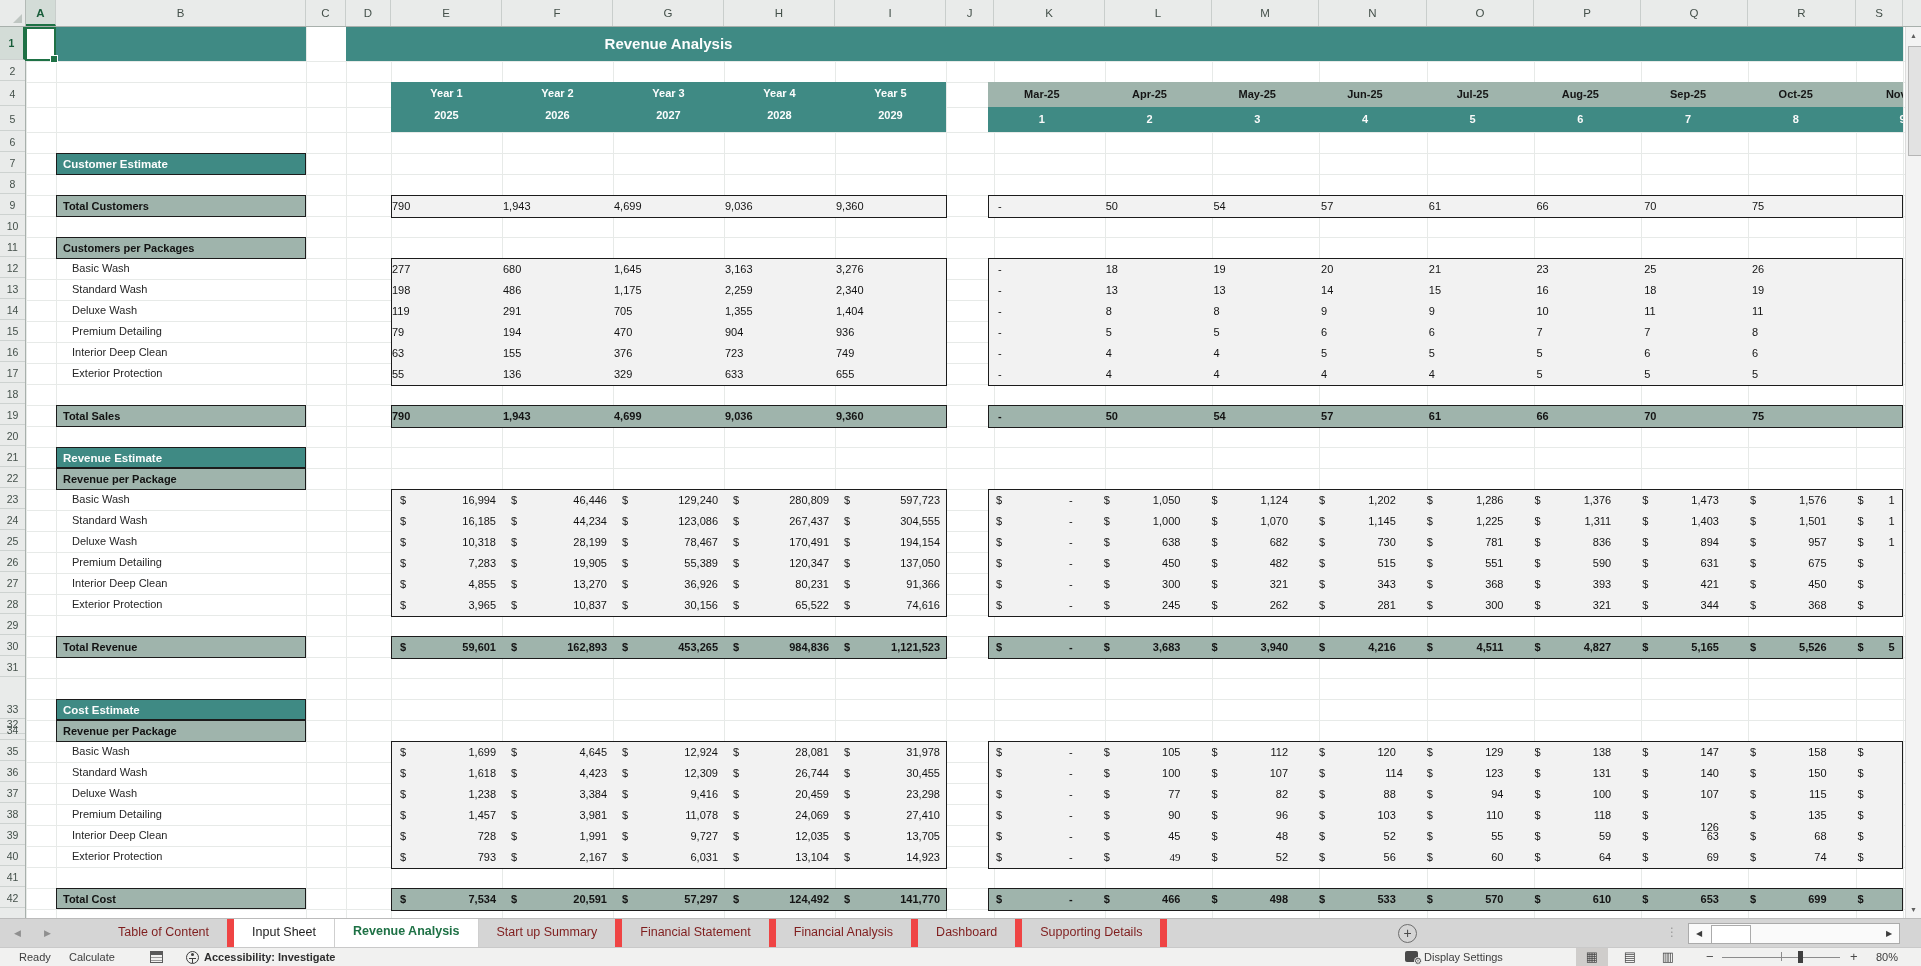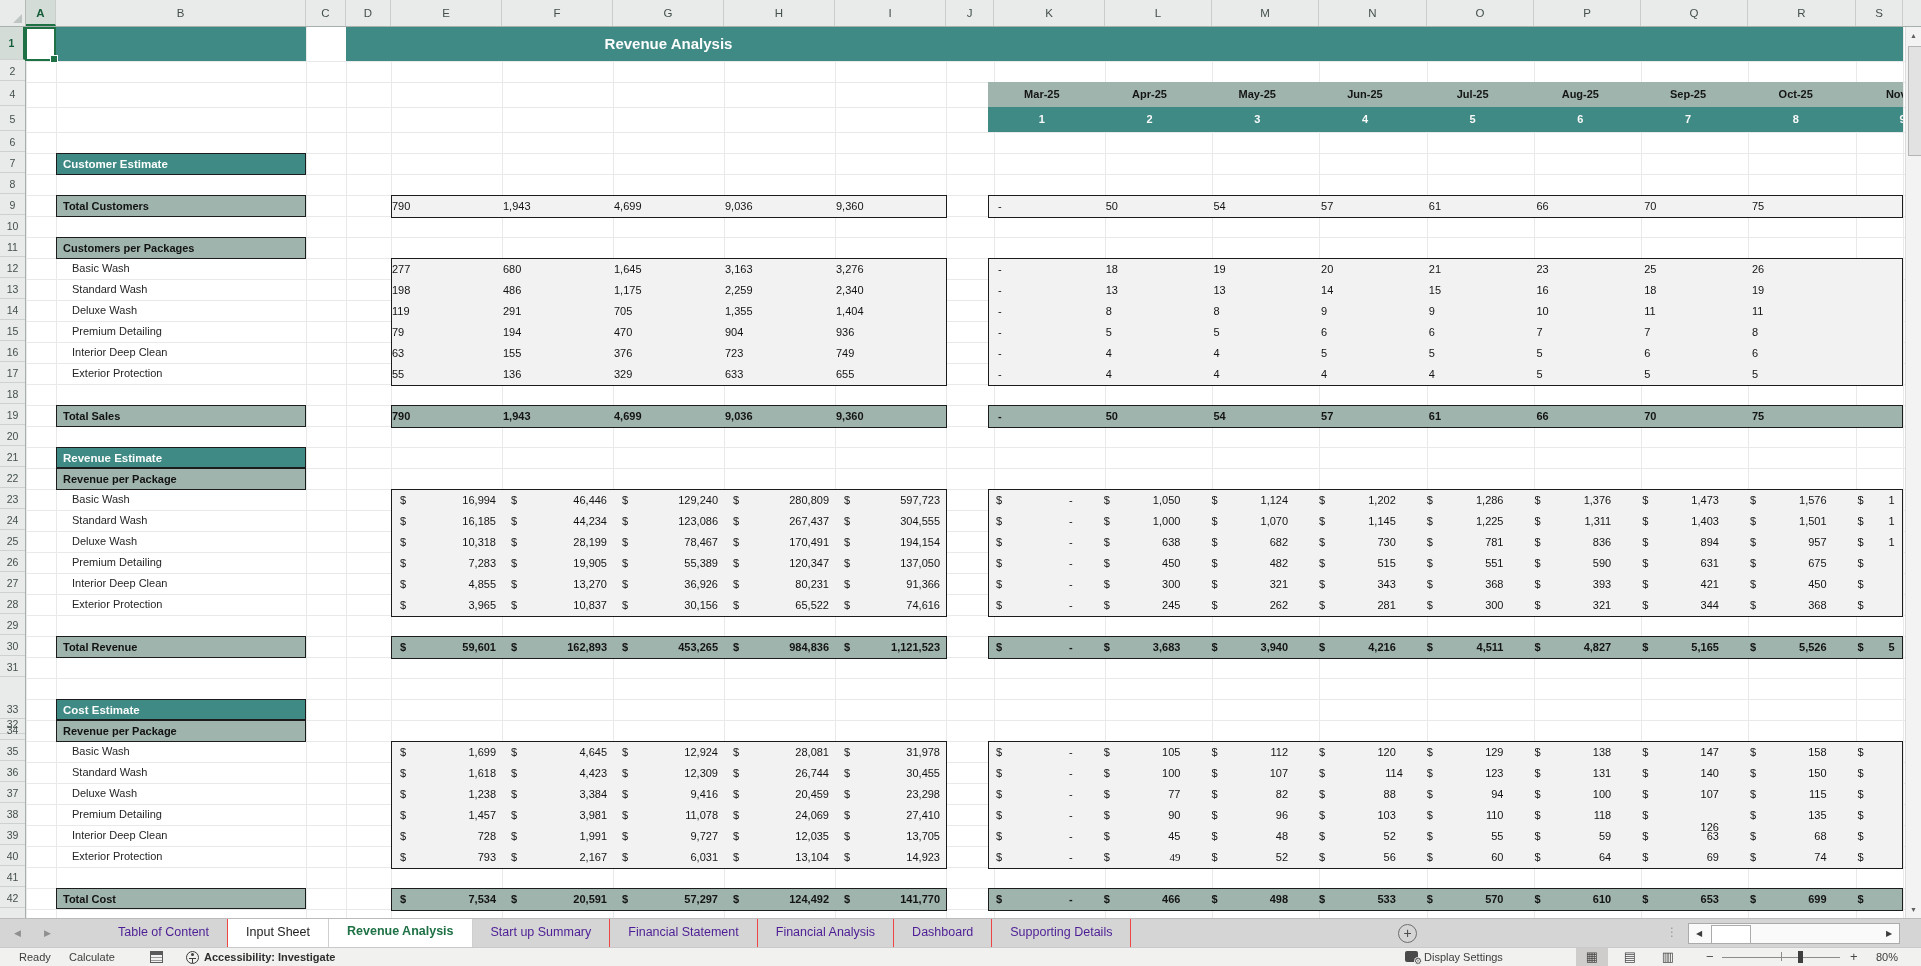--- a/index.html
+++ b/index.html
@@ -33,21 +33,21 @@
   .title-text{font-size:15px;font-weight:bold;text-align:center;line-height:34px;color:#FCFDFD;}
   .yh{position:absolute;text-align:center;color:#FCFDFD;font-size:11px;font-weight:bold;}
   .mh{position:absolute;text-align:center;font-size:11px;font-weight:bold;line-height:25px;}
   
   .sel-a1{border:2px solid #1E7145;background:transparent;}
   .sel-a1 .handle{position:absolute;right:-4px;bottom:-4px;width:6px;height:6px;background:#1E7145;border:1px solid #fff;}
   
   .tabbar{left:0;top:918px;width:1921px;height:29px;background:#D5D5D5;border-top:1px solid #BBBBBB;}
   .tabnav{top:9px;font-size:9px;color:#8F8F8F;}
   .tabs{left:100px;top:0;height:29px;display:flex;}
-  .tab{height:29px;line-height:27px;padding:0 18px;font-size:12.5px;color:#4c1d95;border-right:1px solid #ef4444;white-space:nowrap;}
+  .tab{height:29px;line-height:27px;padding:0 18px;font-size:12.5px;color:#7f1d1d;border-right:7px solid #ef4444;white-space:nowrap;}
   .tab.white{background:#FFFFFF;border-right:1px solid #CFCFCF;color:#222;}
   .tab.active{background:#FFFFFF;color:#1E7145;font-weight:bold;border-right:1px solid #CFCFCF;border-bottom:3px solid #1E7145;line-height:25px;}
   .addsheet{top:5px;width:19px;height:19px;border:1.5px solid #6E6E6E;border-radius:50%;color:#4a4a4a;
             font-size:14px;line-height:17px;text-align:center;}
   .splitter{top:6px;color:#9a9a9a;font-size:12px;letter-spacing:-1px;}
   .hscroll{top:4px;height:21px;background:#FAFAFA;border:1px solid #ABABAB;}
   .harr{position:absolute;top:0;width:20px;height:19px;text-align:center;font-size:8px;line-height:19px;color:#3d3d3d;}
   .hthumb{position:absolute;top:1px;left:22px;width:38px;height:17px;background:#FFFFFF;border:1px solid #ABABAB;}
   
   .statusbar{left:0;top:947px;width:1921px;height:19px;background:#F1F1F0;border-top:1px solid #C9C9C9;font-size:11px;color:#3d3d3d;}
@@ -201,20 +201,42 @@
         <div class="a rownum" style="top: 777px; height: 20px; line-height: 20px;">38</div>
         <div class="a rownum" style="top: 798px; height: 20px; line-height: 20px;">39</div>
         <div class="a rownum" style="top: 819px; height: 20px; line-height: 20px;">40</div>
         <div class="a rownum" style="top: 840px; height: 20px; line-height: 20px;">41</div>
         <div class="a rownum" style="top: 861px; height: 20px; line-height: 20px;">42</div>
       </div>
       <div class="a teal" style="left: 56px; top: 0px; width: 250px; height: 34px;"></div>
       <div class="a teal" style="left: 346px; top: 0px; width: 1557px; height: 34px;">
         <div class="a title-text" style="left: 45px; top: 0px; width: 555px;">Revenue Analysis</div>
       </div>
+      <div class="a teal" style="left: 391px; top: 55px; width: 555px; height: 50px;">
+        <div class="a" style="left: 0px; top: 0px; width: 111px; height: 50px;">
+          <div class="yh" style="left: 0px; top: 5px; width: 111px;">Year 1</div>
+          <div class="yh" style="left: 0px; top: 27px; width: 111px;">2025</div>
+        </div>
+        <div class="a" style="left: 111px; top: 0px; width: 111px; height: 50px;">
+          <div class="yh" style="left: 0px; top: 5px; width: 111px;">Year 2</div>
+          <div class="yh" style="left: 0px; top: 27px; width: 111px;">2026</div>
+        </div>
+        <div class="a" style="left: 222px; top: 0px; width: 111px; height: 50px;">
+          <div class="yh" style="left: 0px; top: 5px; width: 111px;">Year 3</div>
+          <div class="yh" style="left: 0px; top: 27px; width: 111px;">2027</div>
+        </div>
+        <div class="a" style="left: 333px; top: 0px; width: 111px; height: 50px;">
+          <div class="yh" style="left: 0px; top: 5px; width: 111px;">Year 4</div>
+          <div class="yh" style="left: 0px; top: 27px; width: 111px;">2028</div>
+        </div>
+        <div class="a" style="left: 444px; top: 0px; width: 111px; height: 50px;">
+          <div class="yh" style="left: 0px; top: 5px; width: 111px;">Year 5</div>
+          <div class="yh" style="left: 0px; top: 27px; width: 111px;">2029</div>
+        </div>
+      </div>
       <div class="a sage" style="left: 988px; top: 55px; width: 915px; height: 25px; overflow: hidden;">
         <div class="mh" style="left: 0px; top: 0px; width: 107.7px; height: 25px; color: rgb(21, 21, 21); text-align: center;">Mar-25</div>
         <div class="mh" style="left: 107.7px; top: 0px; width: 107.7px; height: 25px; color: rgb(21, 21, 21); text-align: center;">Apr-25</div>
         <div class="mh" style="left: 215.4px; top: 0px; width: 107.7px; height: 25px; color: rgb(21, 21, 21); text-align: center;">May-25</div>
         <div class="mh" style="left: 323.1px; top: 0px; width: 107.7px; height: 25px; color: rgb(21, 21, 21); text-align: center;">Jun-25</div>
         <div class="mh" style="left: 430.8px; top: 0px; width: 107.7px; height: 25px; color: rgb(21, 21, 21); text-align: center;">Jul-25</div>
         <div class="mh" style="left: 538.5px; top: 0px; width: 107.7px; height: 25px; color: rgb(21, 21, 21); text-align: center;">Aug-25</div>
         <div class="mh" style="left: 646.2px; top: 0px; width: 107.7px; height: 25px; color: rgb(21, 21, 21); text-align: center;">Sep-25</div>
         <div class="mh" style="left: 753.9px; top: 0px; width: 107.7px; height: 25px; color: rgb(21, 21, 21); text-align: center;">Oct-25</div>
         <div class="mh" style="left: 861.6px; top: 0px; width: 73px; height: 25px; color: rgb(21, 21, 21); text-align: right;">Nov-25</div>

